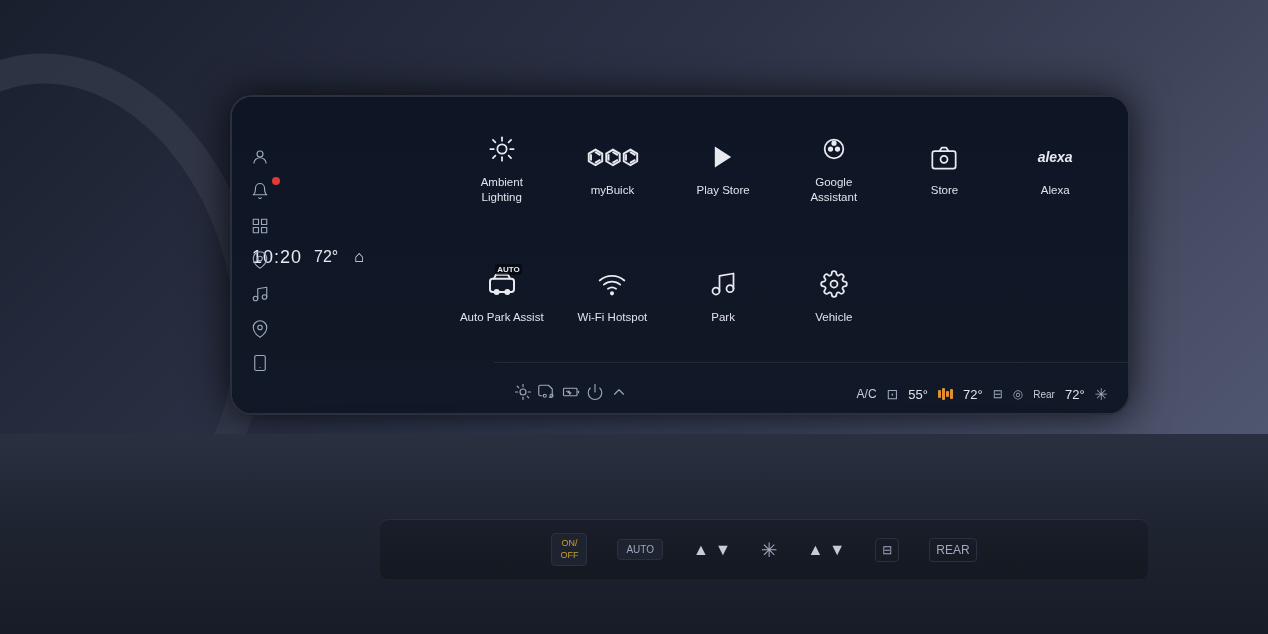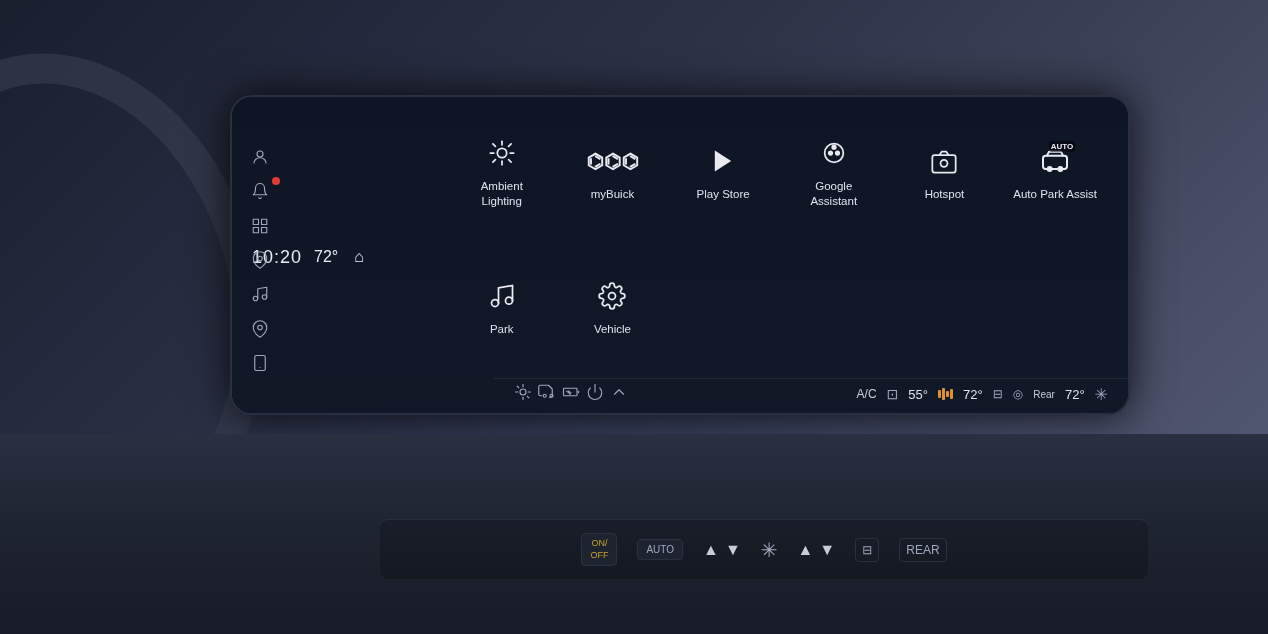--- a/index.html
+++ b/index.html
@@ -178,21 +178,21 @@
       font-size: 11.5px;
       text-align: center;
       line-height: 1.3;
       font-weight: 300;
     }
 
     
     .bottom-toolbar {
       display: flex;
       align-items: center;
-      padding: 4px 20px 8px 20px;
+      padding: 20px 20px 8px 20px;
       gap: 6px;
       border-top: 1px solid rgba(255,255,255,0.08);
       margin-left: 55px;
       flex-shrink: 0;
     }
 
     .toolbar-icon {
       color: #a0a8be;
       font-size: 16px;
       cursor: pointer;
@@ -207,21 +207,21 @@
       position: absolute;
       bottom: 55px;
       left: 380px;
       right: 120px;
       height: 60px;
       background: linear-gradient(180deg, #1a1e2a 0%, #141820 100%);
       border-radius: 8px;
       display: flex;
       align-items: center;
       justify-content: center;
-      gap: 20px;
+      gap: 30px;
       border-top: 1px solid #2a2f3e;
     }
 
     .phys-btn {
       background: #1e2330;
       border: 1px solid #2a3040;
       border-radius: 4px;
       color: #c8a028;
       font-size: 10px;
       padding: 4px 8px;
@@ -428,40 +428,57 @@
         </div>
 
         <div class="app-item">
           <div class="app-icon">
             <svg class="svg-icon" viewBox="0 0 24 24">
               <rect x="2" y="7" width="20" height="15" rx="2"></rect>
               <path d="M16 7l-2-3H10L8 7"></path>
               <circle cx="12" cy="14" r="3"></circle>
             </svg>
           </div>
-          <span class="app-label">Hotspot</span>
-        </div>
-
+          <span class="app-label">Store</span>
+        </div>
+
+        <div class="app-item">
+          <div class="app-icon">
+            <div class="alexa-text">alexa</div>
+          </div>
+          <span class="app-label">Alexa</span>
+        </div>
 
         <div class="app-item">
           <div class="app-icon">
             <div style="position:relative; display:flex; align-items:center; justify-content:center; height:36px; width:36px;">
               <svg class="svg-icon" viewBox="0 0 24 24" style="width:32px;height:32px;">
                 <rect x="3" y="8" width="18" height="10" rx="2"></rect>
                 <path d="M6 8l1.5-3h9L18 8"></path>
                 <circle cx="8" cy="18" r="1.5"></circle>
                 <circle cx="16" cy="18" r="1.5"></circle>
               </svg>
               <span style="position:absolute;top:-2px;right:-2px;font-size:8px;font-weight:700;color:#e8eaf0;background:rgba(0,0,0,0.5);border-radius:3px;padding:1px 2px;">AUTO</span>
             </div>
           </div>
           <span class="app-label">Auto Park Assist</span>
         </div>
 
 
+        <div class="app-item">
+          <div class="app-icon">
+            <svg class="svg-icon" viewBox="0 0 24 24">
+              <path d="M1.42 9a16 16 0 0 1 21.16 0"></path>
+              <path d="M5 12.55a11 11 0 0 1 14.08 0"></path>
+              <path d="M8.53 16.11a6 6 0 0 1 6.95 0"></path>
+              <circle cx="12" cy="20" r="1" fill="#e8eaf0"></circle>
+            </svg>
+          </div>
+          <span class="app-label">Wi-Fi Hotspot</span>
+        </div>
 
         <div class="app-item">
           <div class="app-icon">
             <svg class="svg-icon" viewBox="0 0 24 24">
               <path d="M9 18V5l12-2v13"></path>
               <circle cx="6" cy="18" r="3"></circle>
               <circle cx="18" cy="16" r="3"></circle>
             </svg>
           </div>
           <span class="app-label">Park</span>

